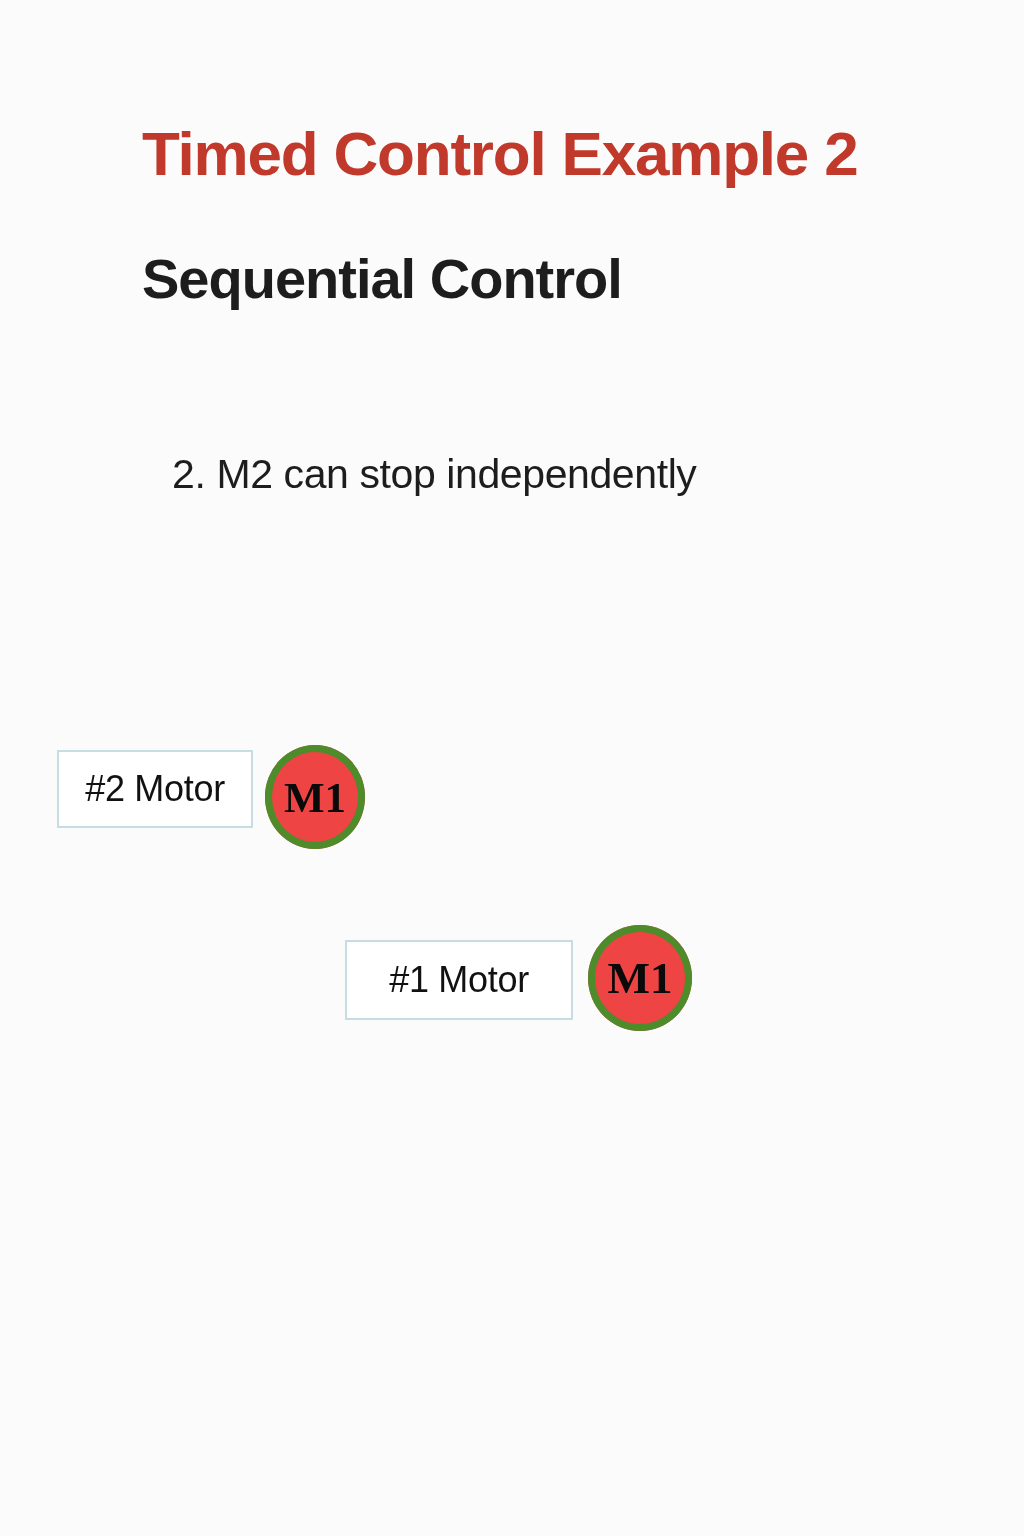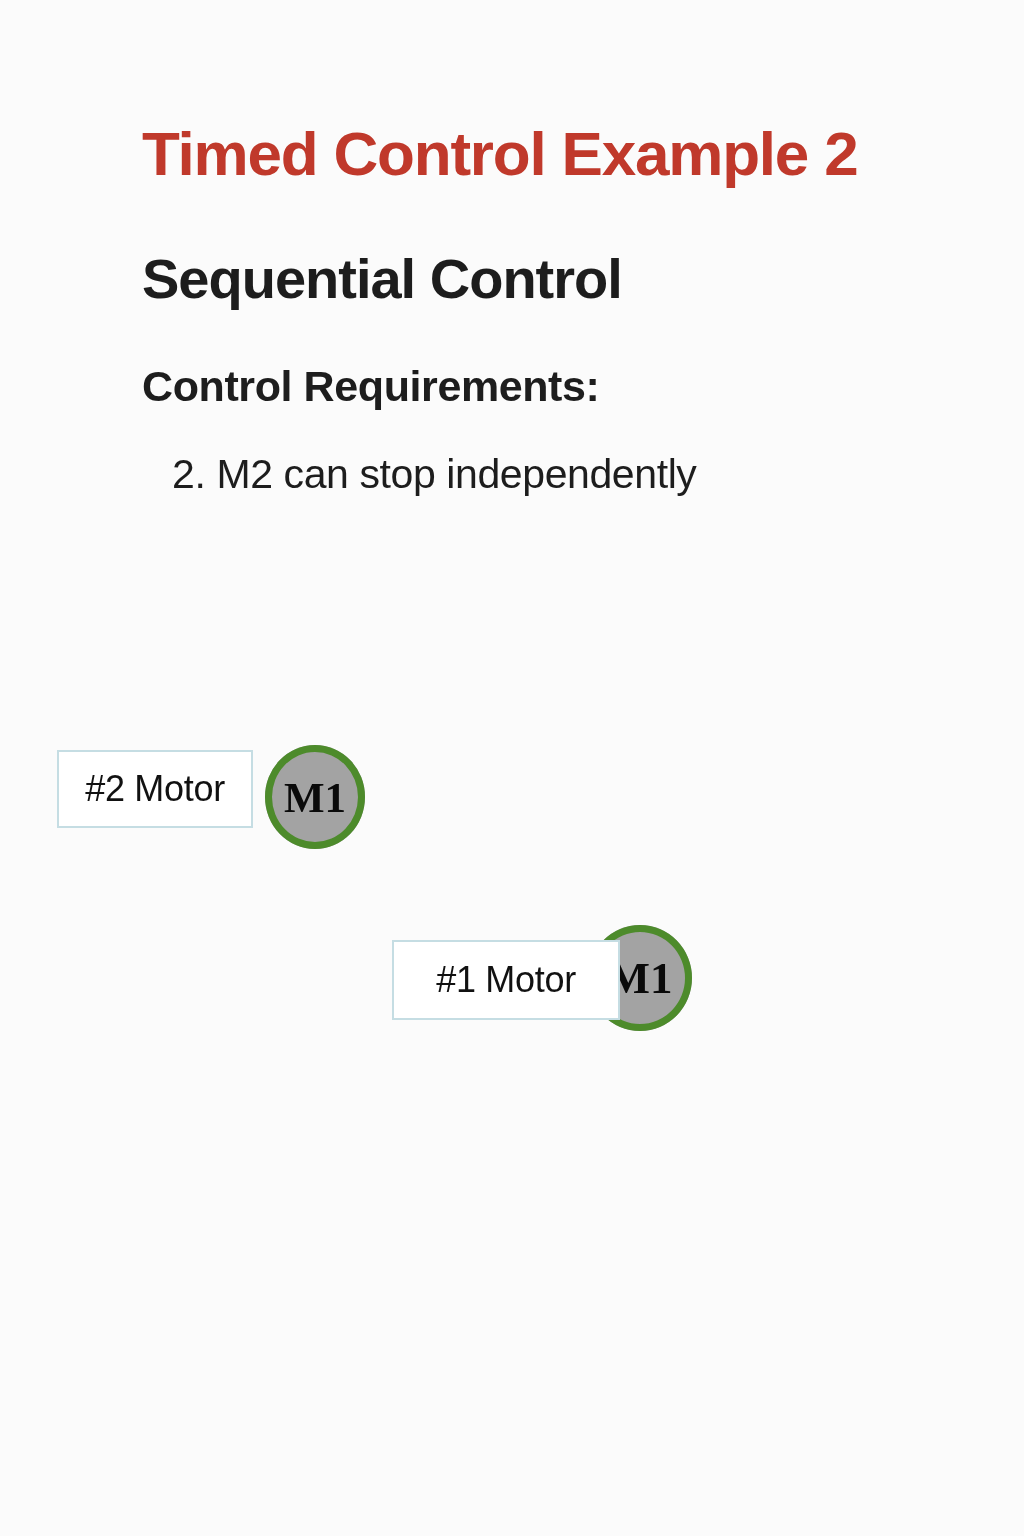--- a/index.html
+++ b/index.html
@@ -102,29 +102,28 @@
     left: 57px;
     top: 750px;
     width: 196px;
     height: 78px;
   }
   #label-motor1 {
     left: 345px;
     top: 940px;
     width: 228px;
     height: 80px;
-    margin-left: 47px;
   }
 
   
   .motor-unit { position: absolute; }
   .motor-circle {
     position: absolute;
     border-radius: 50%;
-    background: #a3a3a3;
+    background: #ef4444;
     box-sizing: border-box;
   }
   .motor-circle .ring {
     position: absolute;
     inset: 0;
     border-radius: 50%;
     border: 7px solid #4d8b2b;
     box-sizing: border-box;
   }
   .motor-circle .m-text {
@@ -147,21 +146,20 @@
 </style>
 </head>
 <body>
 
 <div id="page">
 
   <div class="title-main">Timed Control Example 2</div>
 
   <div class="title-sub">Sequential Control</div>
 
-  <div class="req-heading">Control Requirements:</div>
 
   <div class="req-list">
     <div class="req-item">2. M2 can stop independently</div>
   </div>
 
   <div id="diagram">
     <svg width="1024" height="520" viewBox="0 0 1024 520">
       <defs>
 
         <filter id="spongeTex" x="-10%" y="-10%" width="120%" height="120%">

